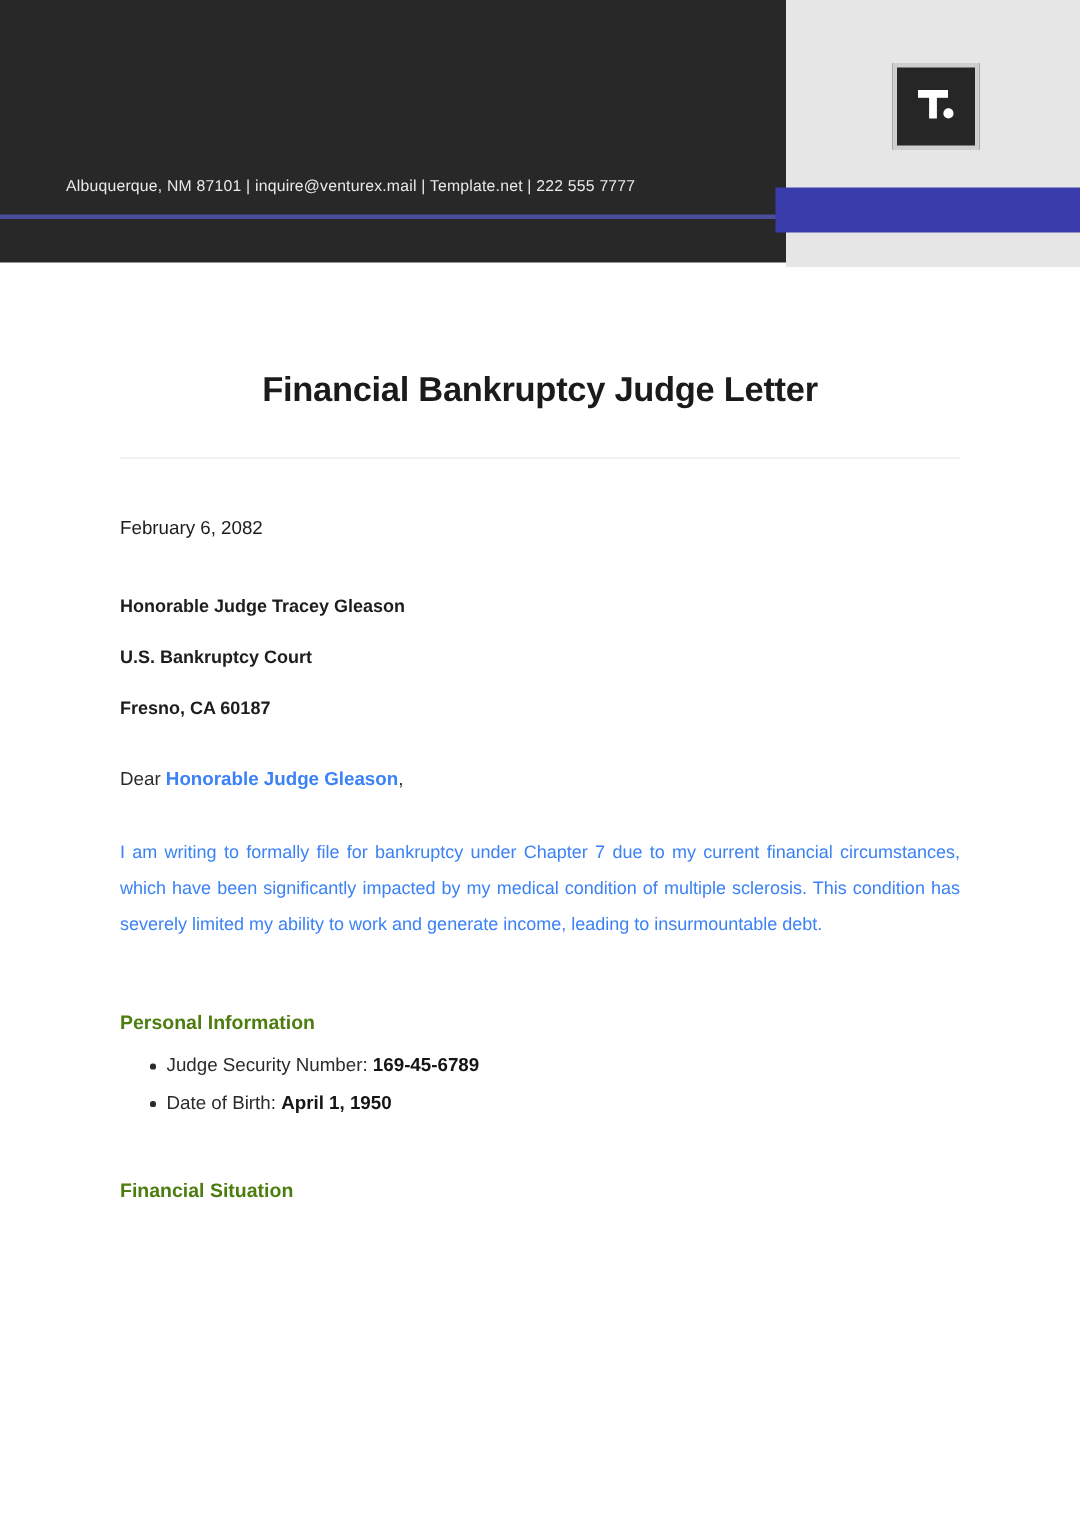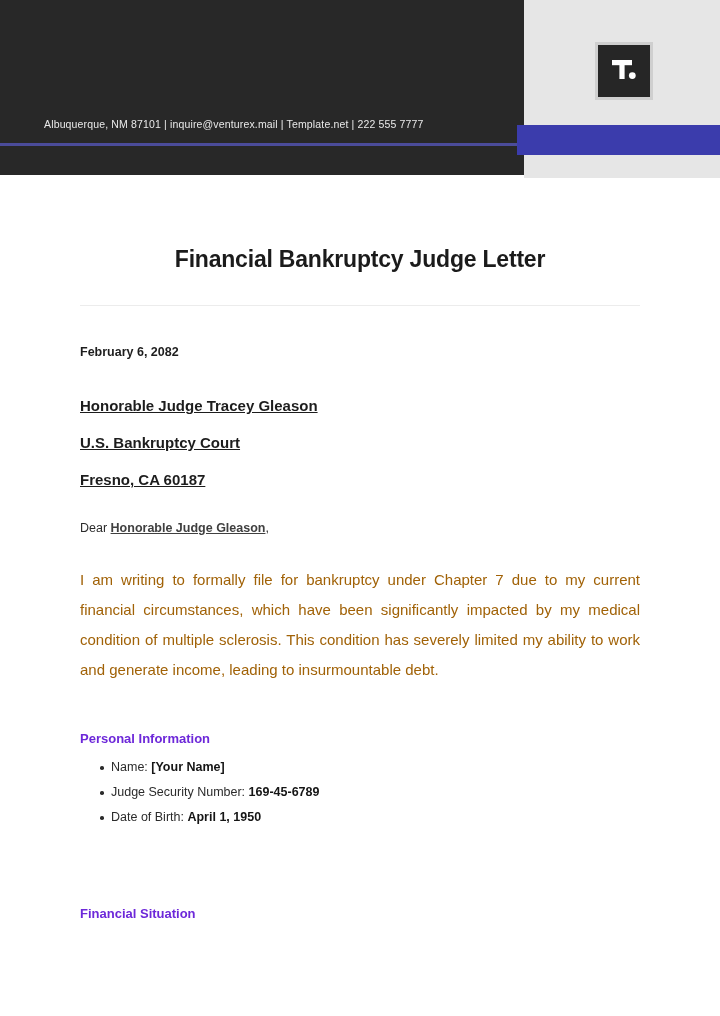--- a/index.html
+++ b/index.html
@@ -102,64 +102,62 @@
   .title-divider {
     margin-top: 32px;
     height: 1px;
     background: #ececec;
     width: 100%;
   }
 
   .letter-date {
     margin-top: 39px;
     font-size: 12.5px;
-    font-weight: bold;
+    font-weight: normal;
     color: #1d1d1d;
   }
 
   .recipient {
     margin-top: 38px;
   }
   .recipient-line {
-    font-size: 15px;
+    font-size: 12px;
     font-weight: bold;
     color: #1d1d1d;
     margin-bottom: 20px;
-    text-decoration: underline;
   }
   .recipient-line:last-child {
     margin-bottom: 0;
   }
 
   .salutation {
     margin-top: 33px;
     font-size: 12.5px;
     color: #2b2b2b;
   }
   .salutation b {
-    color: #404040;
-    text-decoration: underline;
+    color: #3b82f6;
   }
 
   .body-paragraph {
     margin-top: 30px;
-    font-size: 15px;
+    font-size: 12px;
     line-height: 2.0;
     text-align: justify;
-    color: #a16207;
+    color: #3b82f6;
   }
 
   .section-heading {
     margin-top: 46px;
     font-size: 13px;
     font-weight: bold;
-    color: #6d28d9;
+    color: #4d7c0f;
   }
   .section-heading.spaced-top {
-    margin-top: 82px;
+    margin-top: 44px;
   }
 
   .info-list {
     margin: 14px 0 0 0;
     padding-left: 20px;
     list-style: none;
   }
   .info-list li {
     font-size: 12.5px;
     color: #2b2b2b;
@@ -223,23 +221,20 @@
   <div class="salutation">
     <span>Dear </span><b>Honorable Judge Gleason</b><span>,</span>
   </div>
 
   <p class="body-paragraph">I am writing to formally file for bankruptcy under Chapter 7 due to my current financial circumstances, which have been significantly impacted by my medical condition of multiple sclerosis. This condition has severely limited my ability to work and generate income, leading to insurmountable debt.</p>
 
   <div class="section-heading">Personal Information</div>
 
   <ul class="info-list">
     <li>
-      <span>Name: </span><b>[Your Name]</b>
-    </li>
-    <li>
       <span>Judge Security Number: </span><b>169-45-6789</b>
     </li>
     <li>
       <span>Date of Birth: </span><b>April 1, 1950</b>
     </li>
   </ul>
 
   <div class="section-heading spaced-top">Financial Situation</div>
 
 </div>

